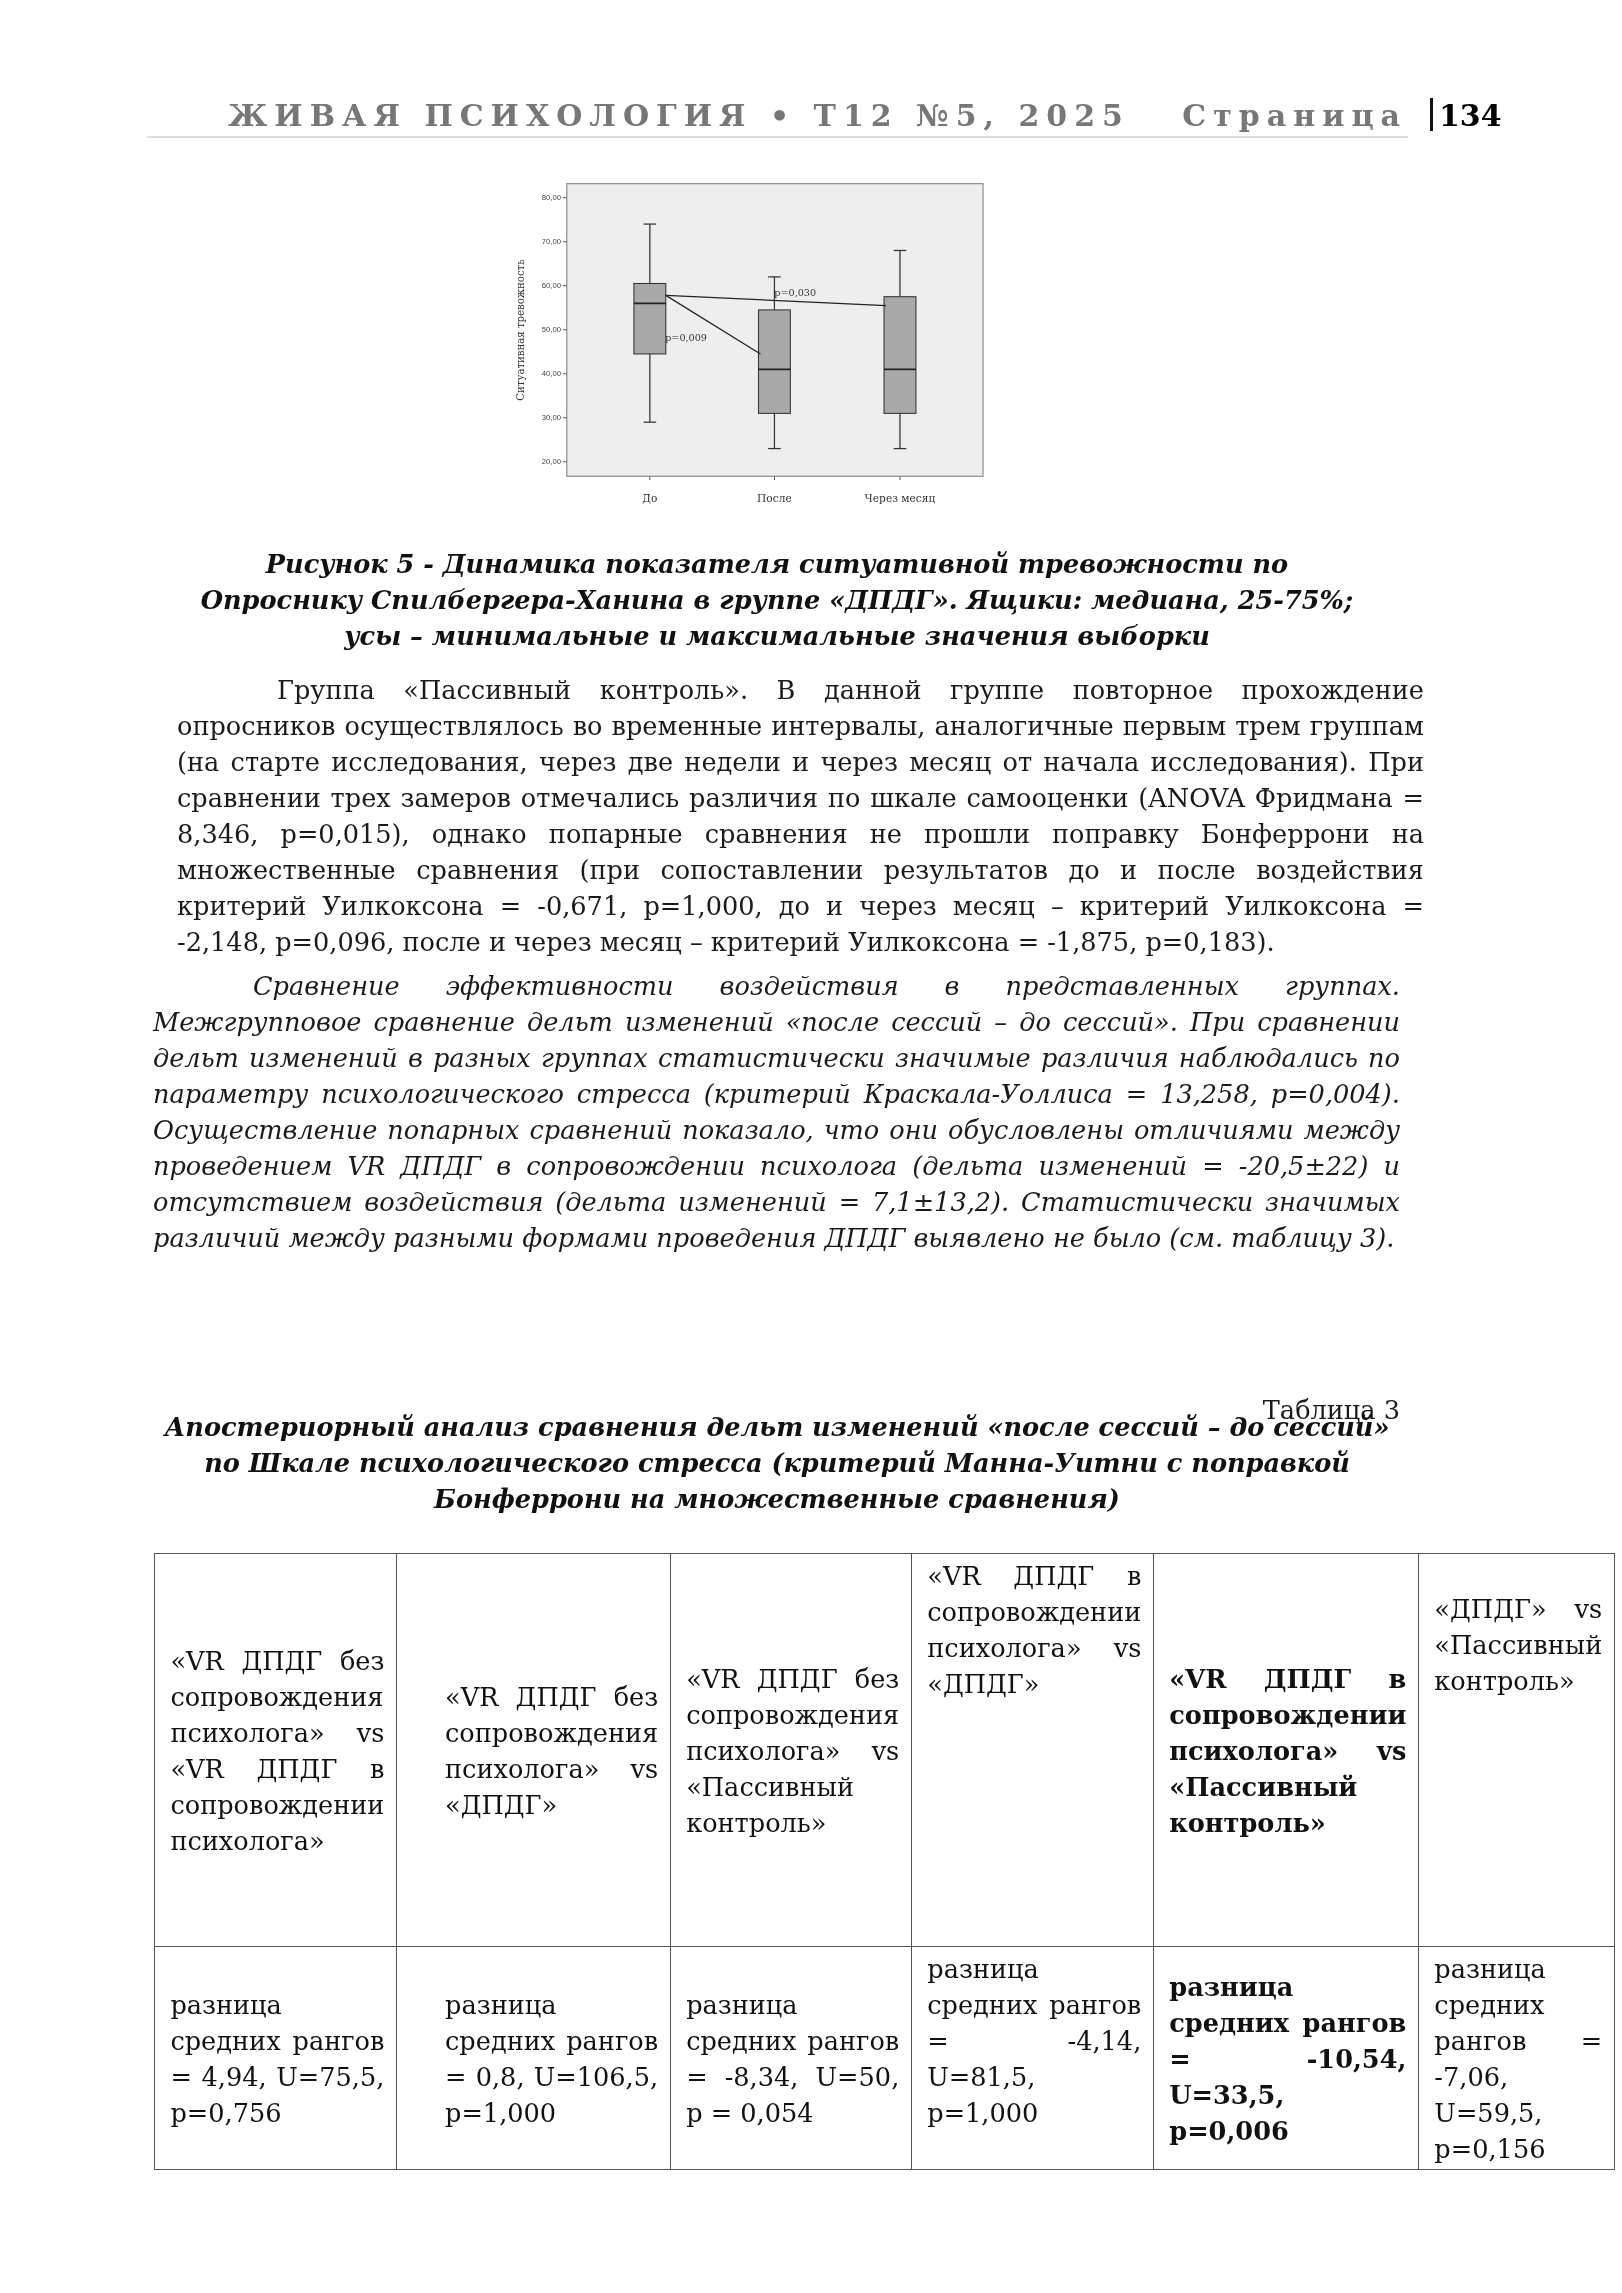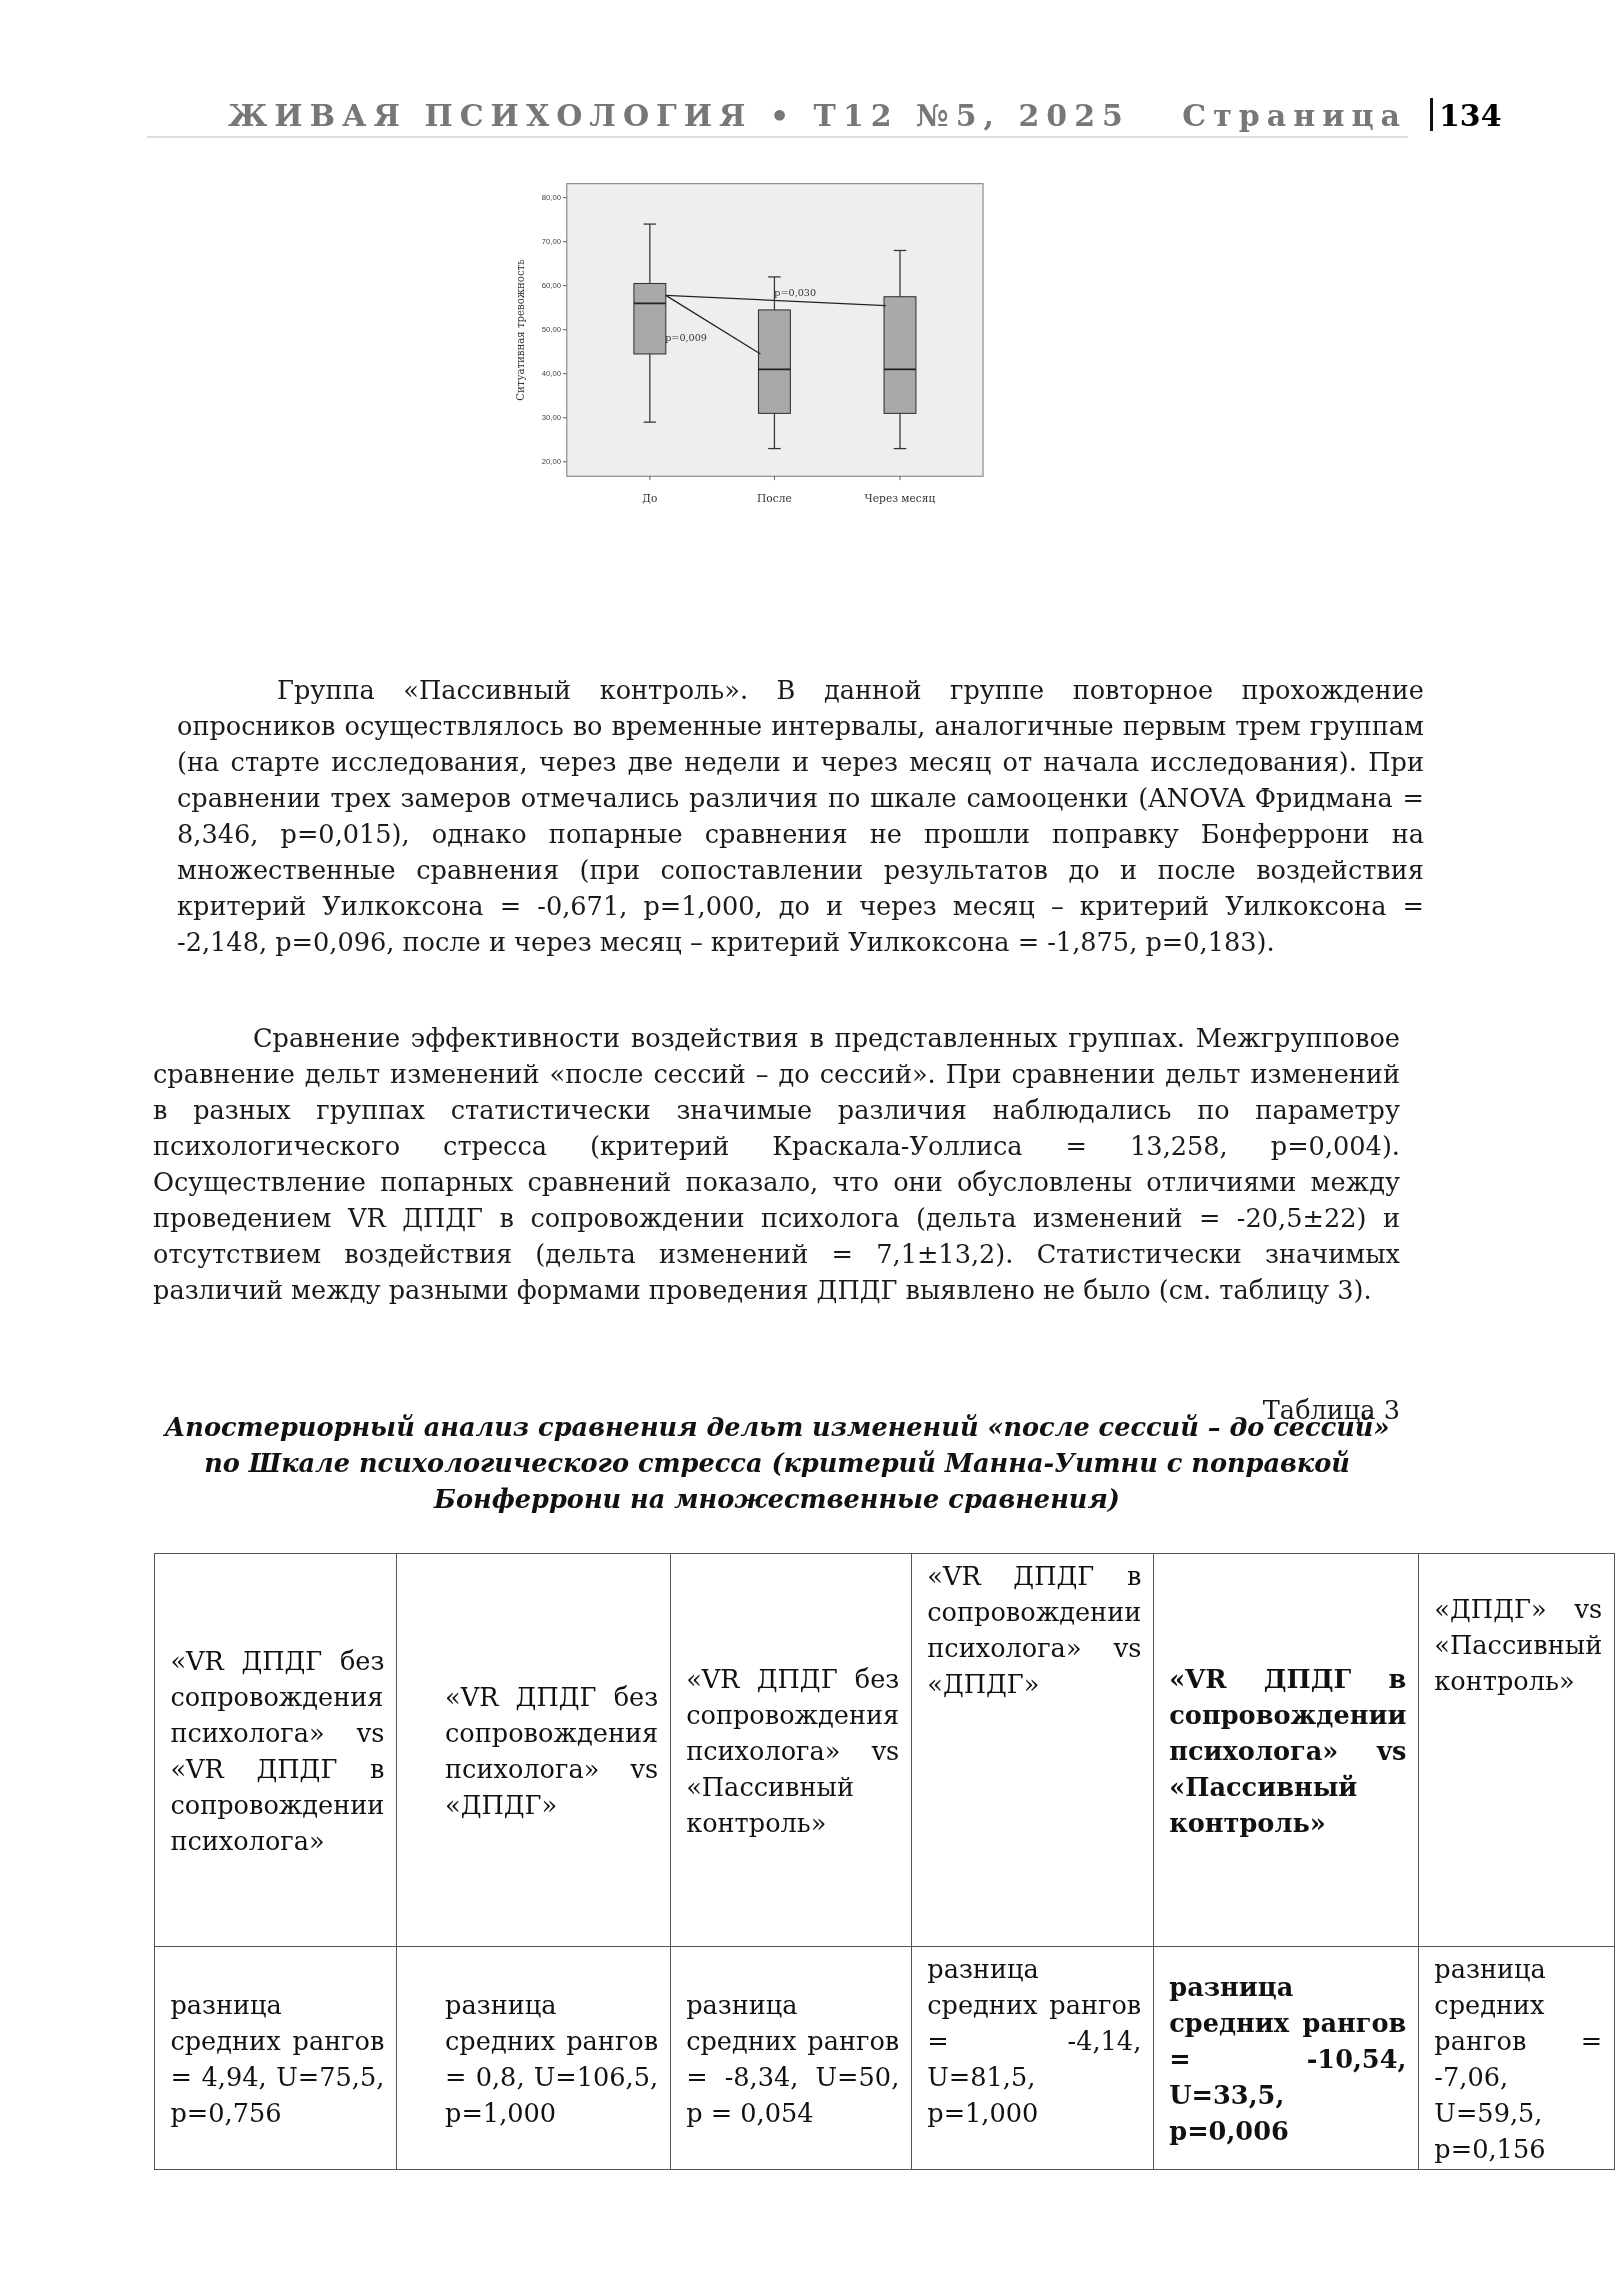--- a/index.html
+++ b/index.html
@@ -28,21 +28,21 @@
   }
 
   
   .body-text {
     position: absolute; left: 153px; width: 1247px;
     font-family: "DejaVu Serif", serif; font-size: 25.6px; line-height: 36px;
     text-align: justify; color: #1a1a1a;
   }
   .body-text p { margin: 0; text-indent: 100px; }
   #para1 { top: 672px; margin-left: 24px; }
-  #para2 { top: 1020px; }
+  #para2 { top: 968px; font-style: italic; }
 
   .table-label {
     position: absolute; left: 153px; top: 1375px; width: 1247px; text-align: right;
     font-family: "DejaVu Serif", serif; font-size: 25.6px; color: #1a1a1a; margin-top: 20px;
   }
   .table-title {
     position: absolute; left: 154px; top: 1409px; width: 1246px; text-align: center;
     font-family: "DejaVu Serif", serif; font-style: italic; font-weight: bold;
     font-size: 25.6px; line-height: 36px; color: #111;
   }
@@ -136,20 +136,21 @@
       <g id="annots">
           <line x1="169.5" y1="125.695" x2="267.5" y2="186.32083333333333" stroke="#222" stroke-width="1.3"></line>
           <text x="190.5" y="173.00791666666666" text-anchor="middle" font-size="10" font-family="&quot;DejaVu Serif&quot;, serif" fill="#333">p=0,009</text>
           <line x1="169.5" y1="125.695" x2="397.5" y2="136.17916666666667" stroke="#222" stroke-width="1.3"></line>
           <text x="303.5" y="125.93708333333333" text-anchor="middle" font-size="10" font-family="&quot;DejaVu Serif&quot;, serif" fill="#333">p=0,030</text>
         </g>
       <text id="ylabel" transform="translate(23,161.5) rotate(-90)" text-anchor="middle" font-size="10.5" font-family="&quot;DejaVu Serif&quot;, serif" fill="#333">Ситуативная тревожность</text>
     </svg>
   </div>
 
+  <div class="fig-caption">Рисунок 5 - Динамика показателя ситуативной тревожности по Опроснику Спилбергера-Ханина в группе «ДПДГ». Ящики: медиана, 25-75%; усы – минимальные и максимальные значения выборки</div>
 
   <div class="body-text" id="para1">
     <p>Группа «Пассивный контроль». В данной группе повторное прохождение опросников осуществлялось во временные интервалы, аналогичные первым трем группам (на старте исследования, через две недели и через месяц от начала исследования). При сравнении трех замеров отмечались различия по шкале самооценки (ANOVA Фридмана = 8,346, p=0,015), однако попарные сравнения не прошли поправку Бонферрони на множественные сравнения (при сопоставлении результатов до и после воздействия критерий Уилкоксона = -0,671, p=1,000, до и через месяц – критерий Уилкоксона = -2,148, p=0,096, после и через месяц – критерий Уилкоксона = -1,875, p=0,183).</p>
   </div>
   <div class="body-text" id="para2">
     <p>Сравнение эффективности воздействия в представленных группах. Межгрупповое сравнение дельт изменений «после сессий – до сессий». При сравнении дельт изменений в разных группах статистически значимые различия наблюдались по параметру психологического стресса (критерий Краскала-Уоллиса = 13,258, p=0,004). Осуществление попарных сравнений показало, что они обусловлены отличиями между проведением VR ДПДГ в сопровождении психолога (дельта изменений = -20,5±22) и отсутствием воздействия (дельта изменений = 7,1±13,2). Статистически значимых различий между разными формами проведения ДПДГ выявлено не было (см. таблицу 3).</p>
   </div>
 
   <div class="table-label">Таблица 3</div>
   <div class="table-title">Апостериорный анализ сравнения дельт изменений «после сессий – до сессий» по Шкале психологического стресса (критерий Манна-Уитни с поправкой Бонферрони на множественные сравнения)</div>

